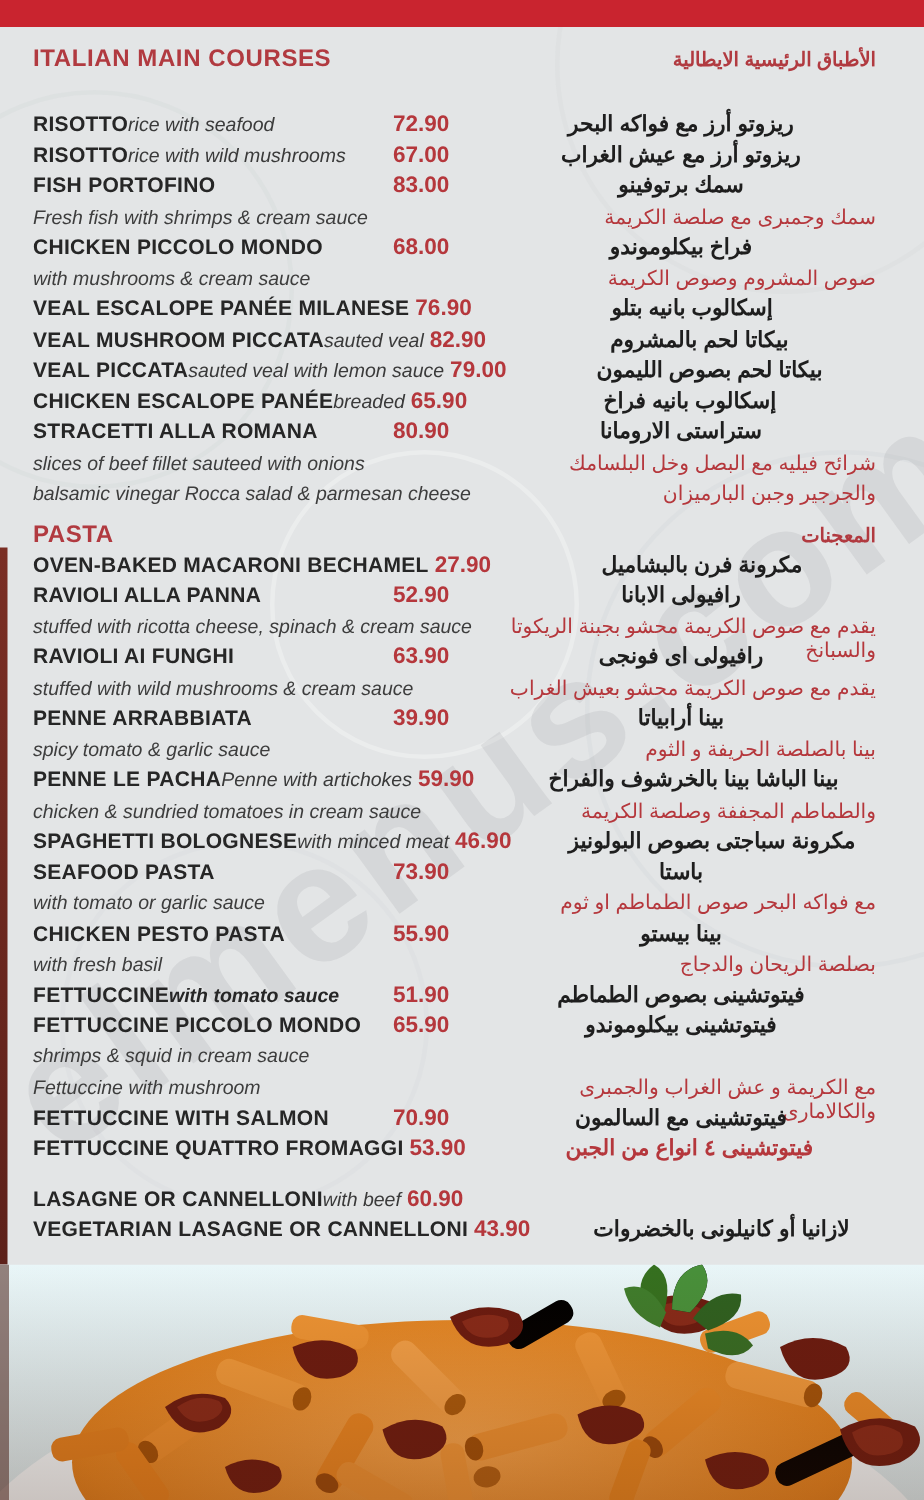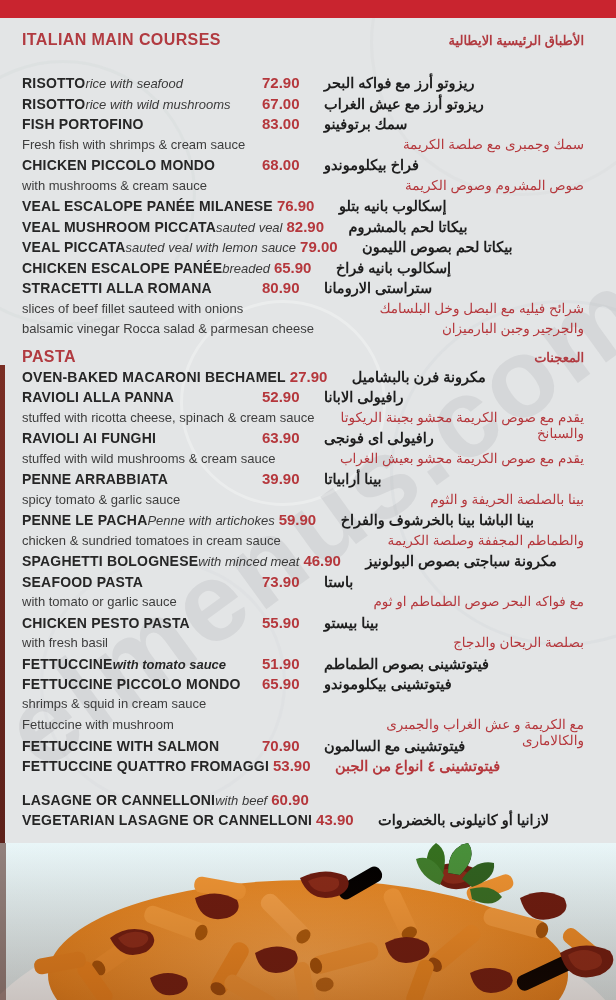--- a/index.html
+++ b/index.html
@@ -35,26 +35,26 @@
   .menu-section:first-child .section-heading{margin-bottom:25px;}
   .menu-section:last-child .section-heading{margin-top:7px;margin-bottom:2px;}
 
   .row{display:flex;align-items:baseline;height:20.5px;}
   .row.gap{margin-top:13px;}
   .en-cell{min-width:240px;white-space:nowrap;padding-right:4px;box-sizing:border-box;}
   .nm{font-weight:bold;font-size:14px;color:#262626;letter-spacing:.2px;}
   .sx{font-style:italic;font-size:13px;color:#3a3a3a;margin-left:0;font-weight:normal;}
   .sx.sxb{font-weight:bold;color:#262626;}
   .price{flex:0 0 62px;color:#b5373c;font-weight:bold;font-size:15px;}
-  .ar-cell{flex:1;text-align:left;direction:rtl;font-size:14.5px;color:#1e1e1e;font-weight:600;}
+  .ar-cell{flex:1;text-align:center;direction:rtl;font-size:14.5px;color:#1e1e1e;font-weight:600;}
   .ar-bold{font-weight:800;}
   .red{color:#b5373c;}
   .ar-cell.red{font-weight:600;}
 
-  .desc-row .desc-en{min-width:302px;font-size:13px;color:#3d3d3d;white-space:nowrap;}
+  .desc-row .desc-en{min-width:302px;font-style:italic;font-size:13px;color:#3d3d3d;white-space:nowrap;}
   .desc-row .desc-ar{flex:1;text-align:right;direction:rtl;color:#b5373c;font-size:13.5px;}
 
   .photo{position:absolute;left:0;bottom:0;width:616px;height:157px;z-index:7;}
   .photo svg{display:block;}
 </style>
 </head>
 <body>
 
 <div class="topbar"></div>
 

